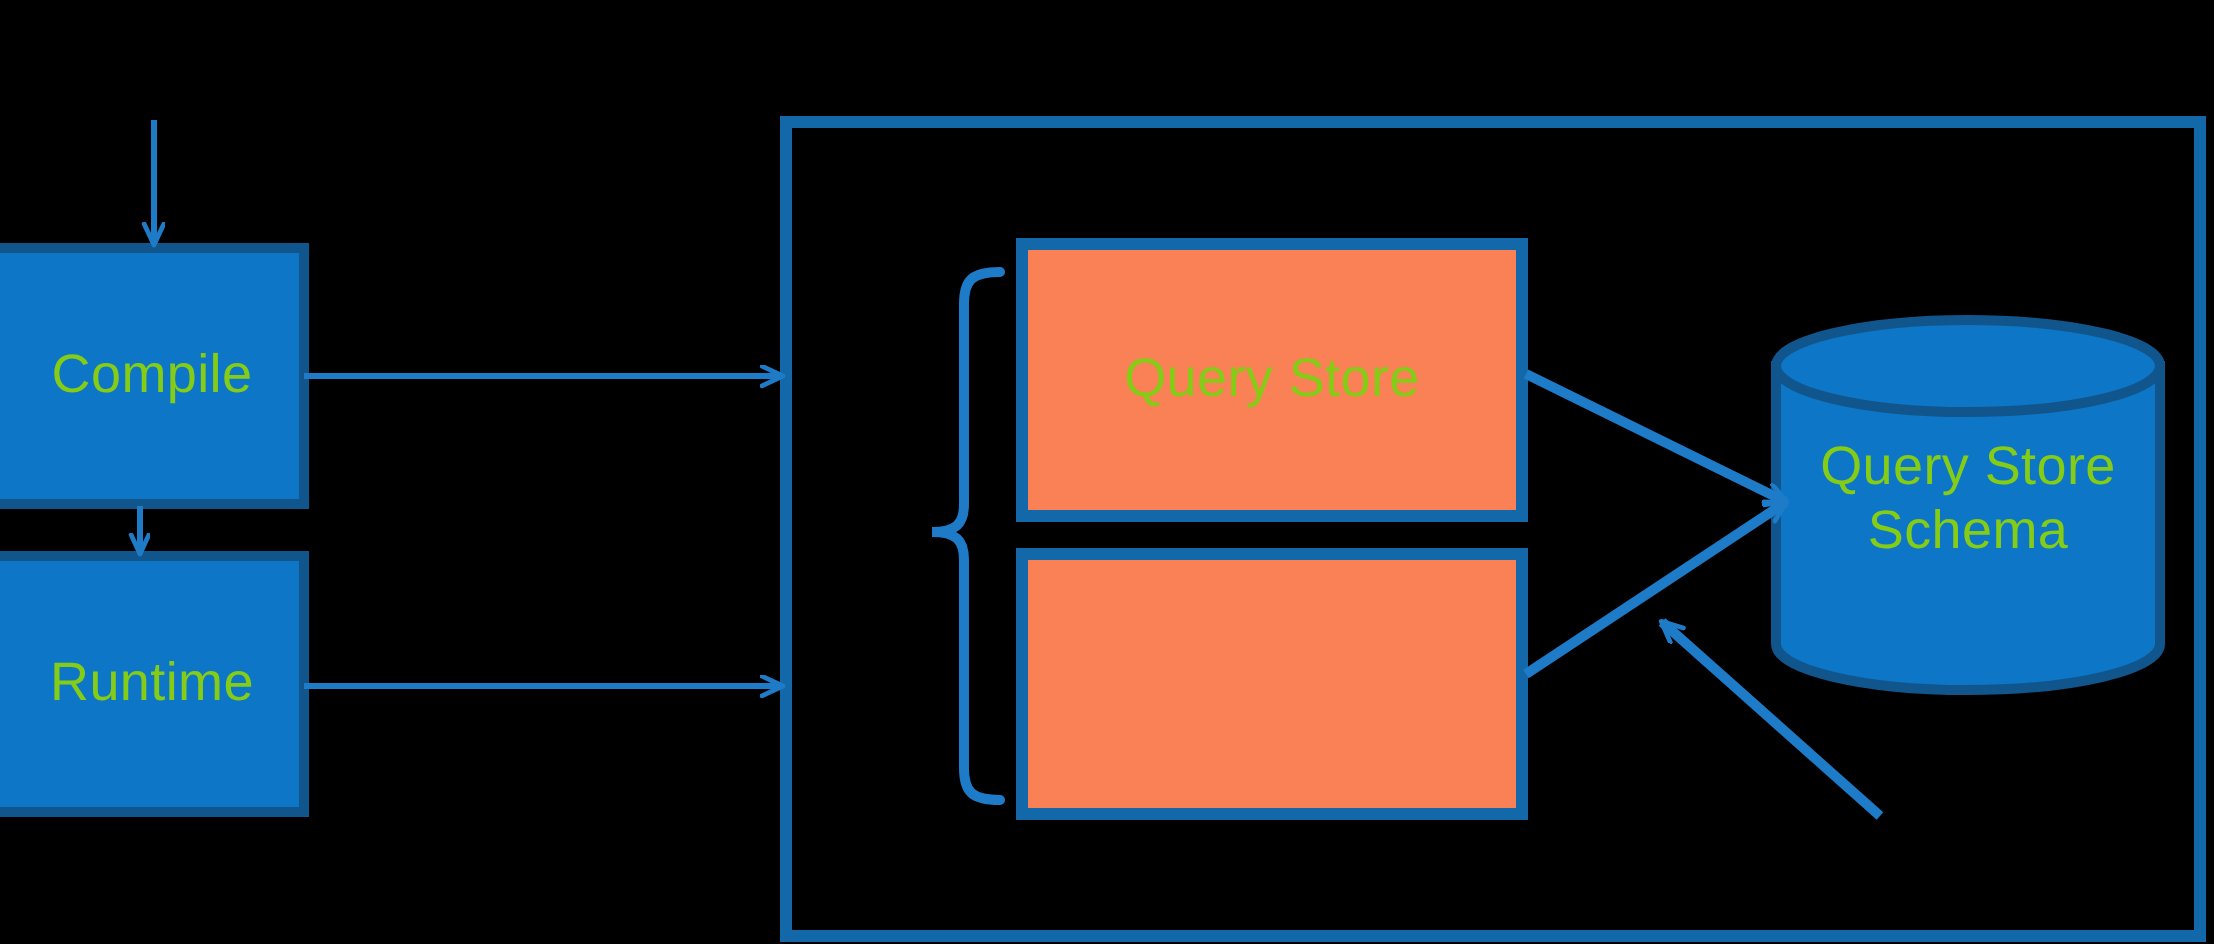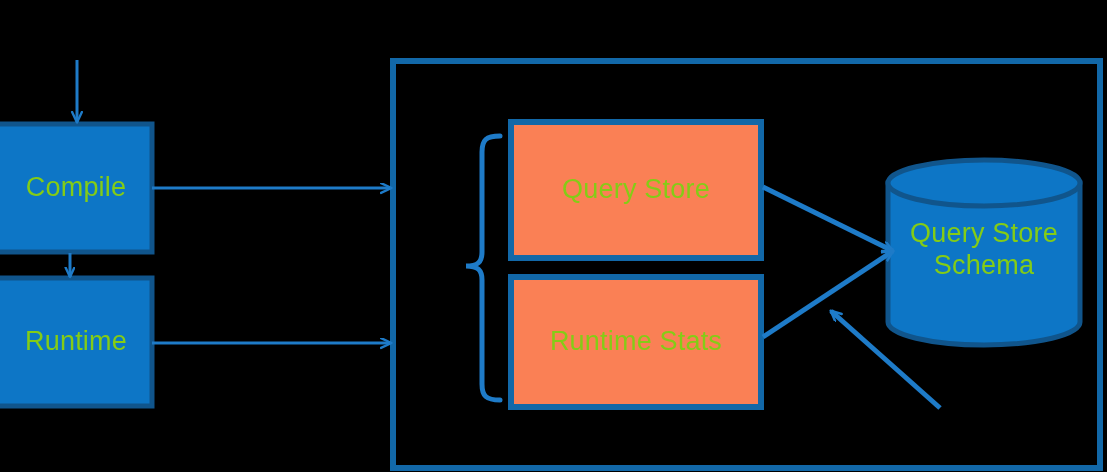--- a/index.html
+++ b/index.html
@@ -98,18 +98,17 @@
     <line x1="940" y1="408" x2="831" y2="311" stroke="#1E7BC8" stroke-width="5" marker-end="url(#arrowhead-open)"></line>
 
   </svg>
 
   <div class="node-label lbl-compile">Compile</div>
 
   <div class="node-label lbl-execute">Runtime</div>
 
   <div class="node-label lbl-plan">Query Store</div>
 
-  <div class="node-label lbl-runtime">Runtime Stats</div>
 
   <div class="node-label lbl-cylinder">Query Store
 Schema</div>
 
 </div>
 
 </body></html>

